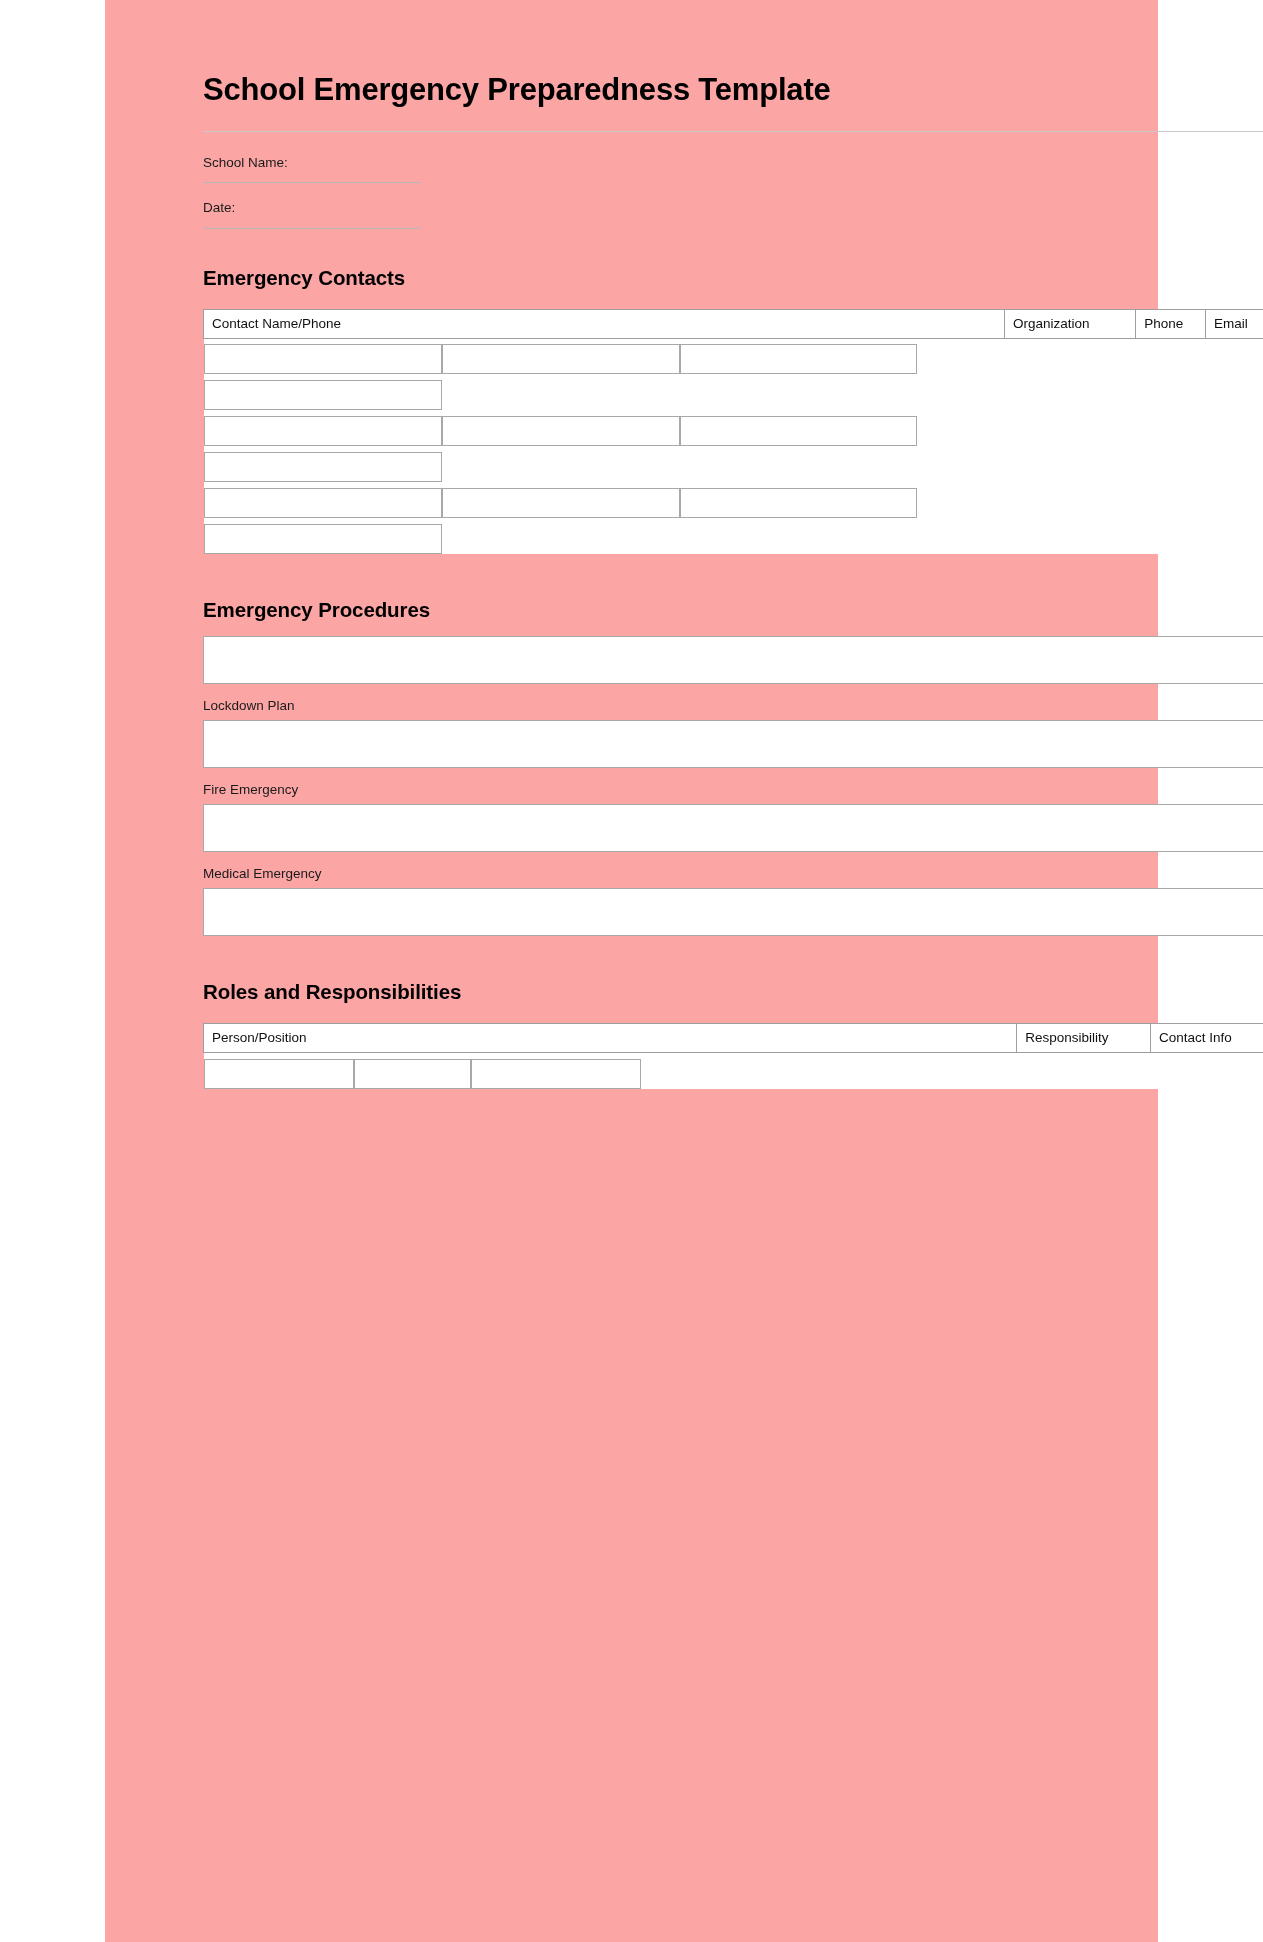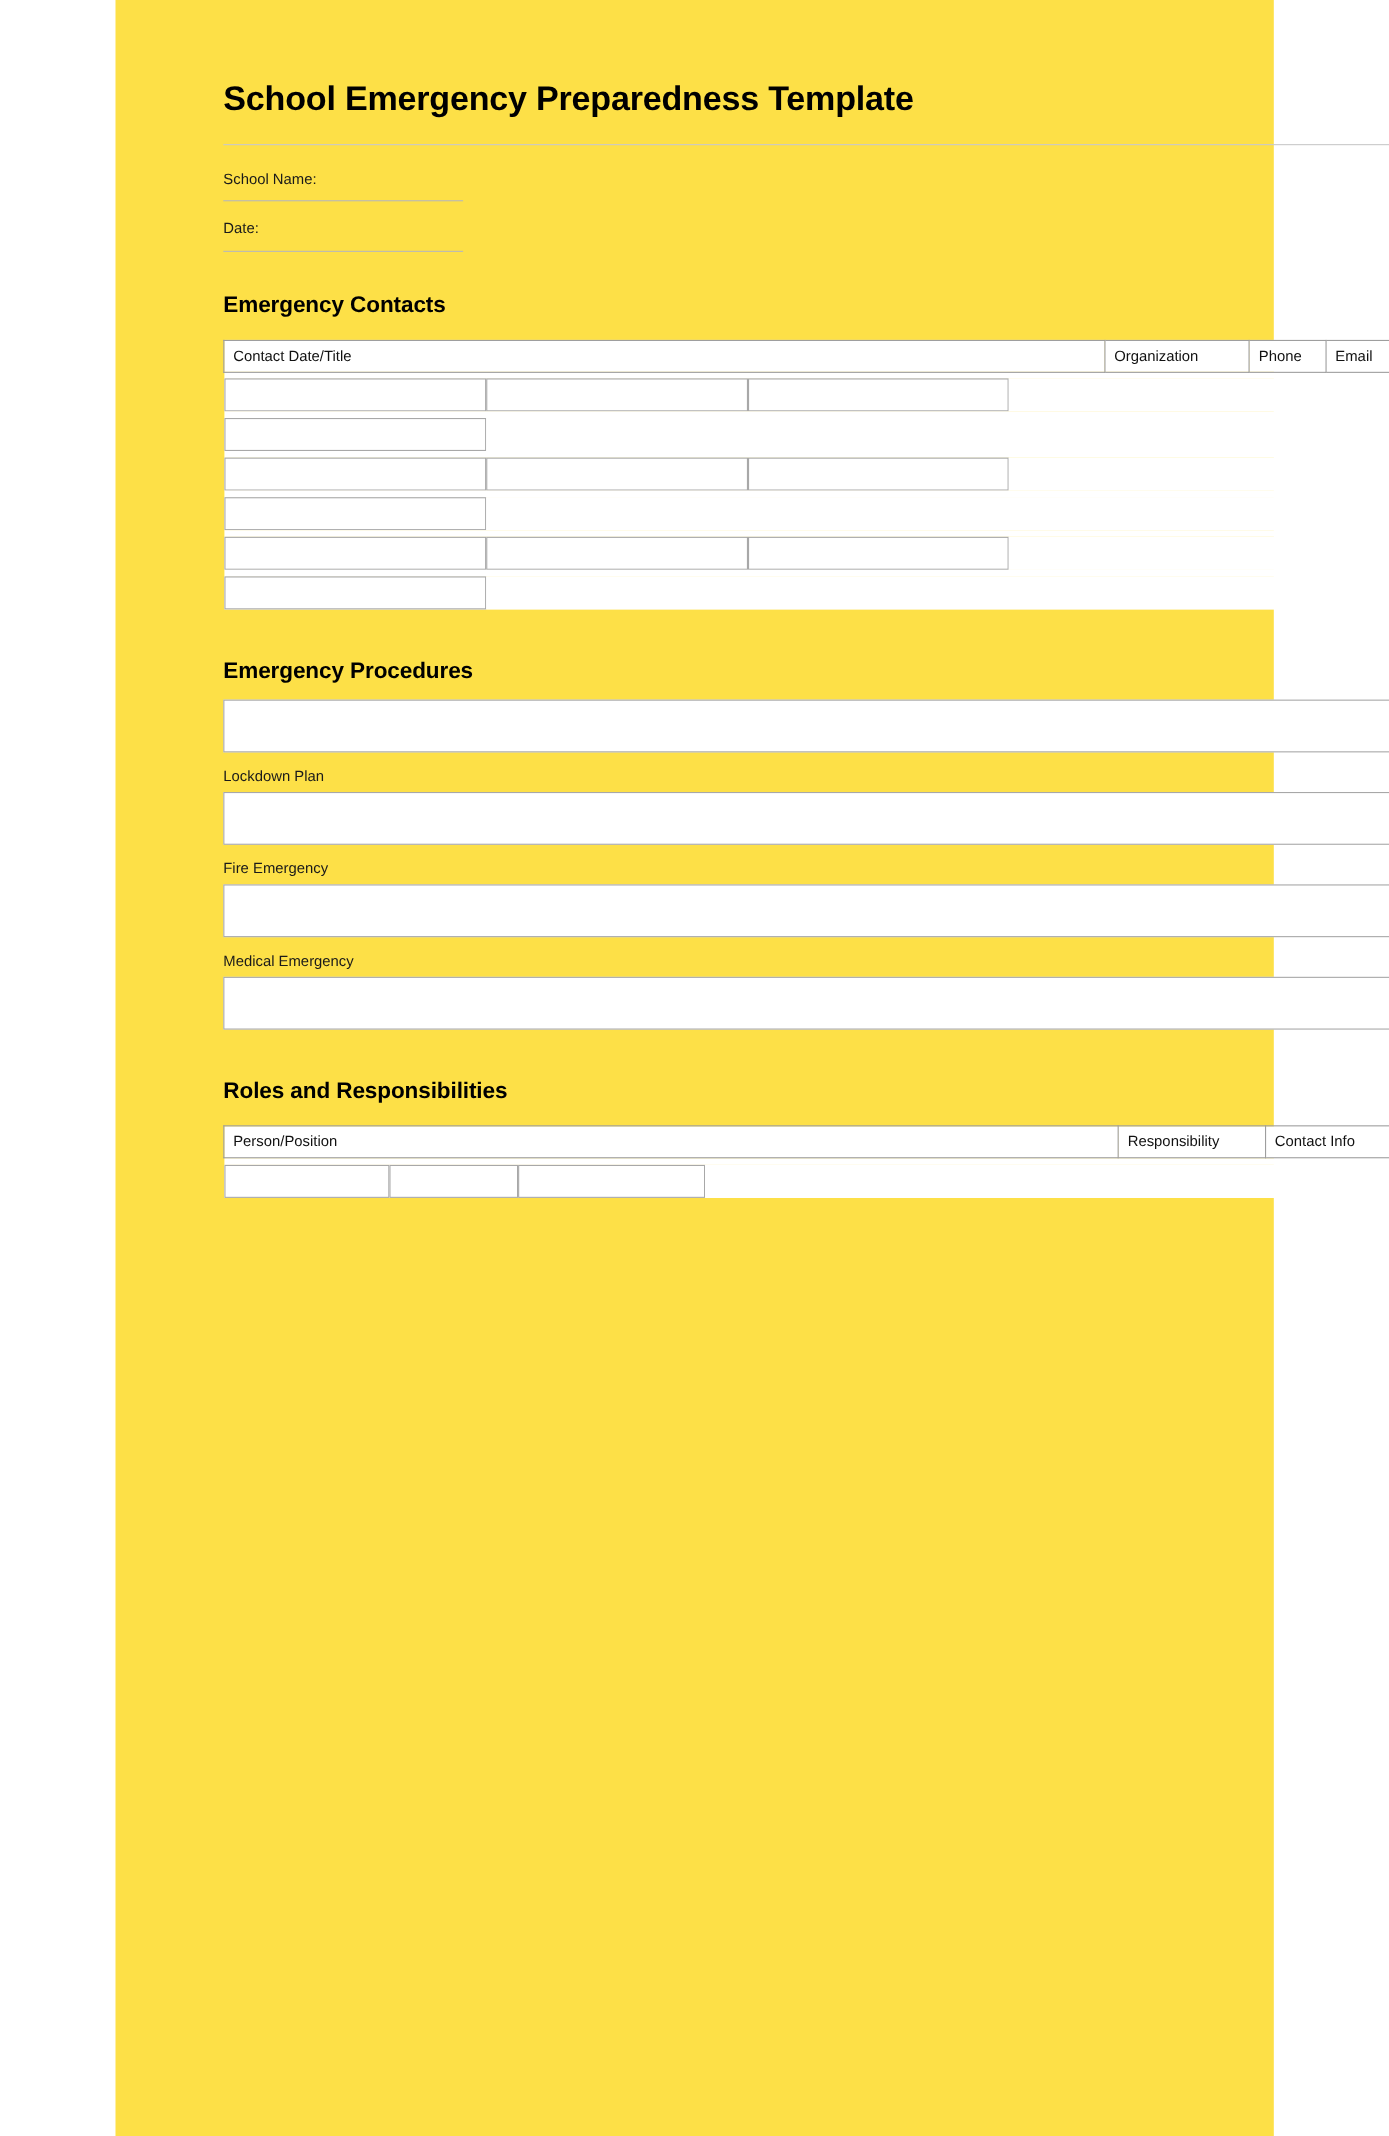--- a/index.html
+++ b/index.html
@@ -10,21 +10,21 @@
   }
   body {
     font-family: "Liberation Sans", sans-serif;
     color: #000000;
     -webkit-font-smoothing: antialiased;
   }
   .page {
     width: 1053px;
     min-height: 1942px;
     margin: 0 auto;
-    background: #fde047;
+    background: #fca5a5;
     box-sizing: border-box;
     position: relative;
   }
   .content {
     position: absolute;
     left: 98px;
     top: 0;
     width: 1067px;
   }
 
@@ -189,21 +189,21 @@
 
     <table class="tbl">
       <colgroup>
         <col class="cw-name">
           <col class="cw-org">
           <col class="cw-phone">
           <col class="cw-email">
       </colgroup>
       <thead>
         <tr>
-          <th>Contact Date/Title</th>
+          <th>Contact Name/Phone</th>
           <th>Organization</th>
           <th>Phone</th>
           <th>Email</th>
         </tr>
       </thead>
       <tbody>
         <tr class="row-gap">
             <td colspan="4"></td>
           </tr>
 

